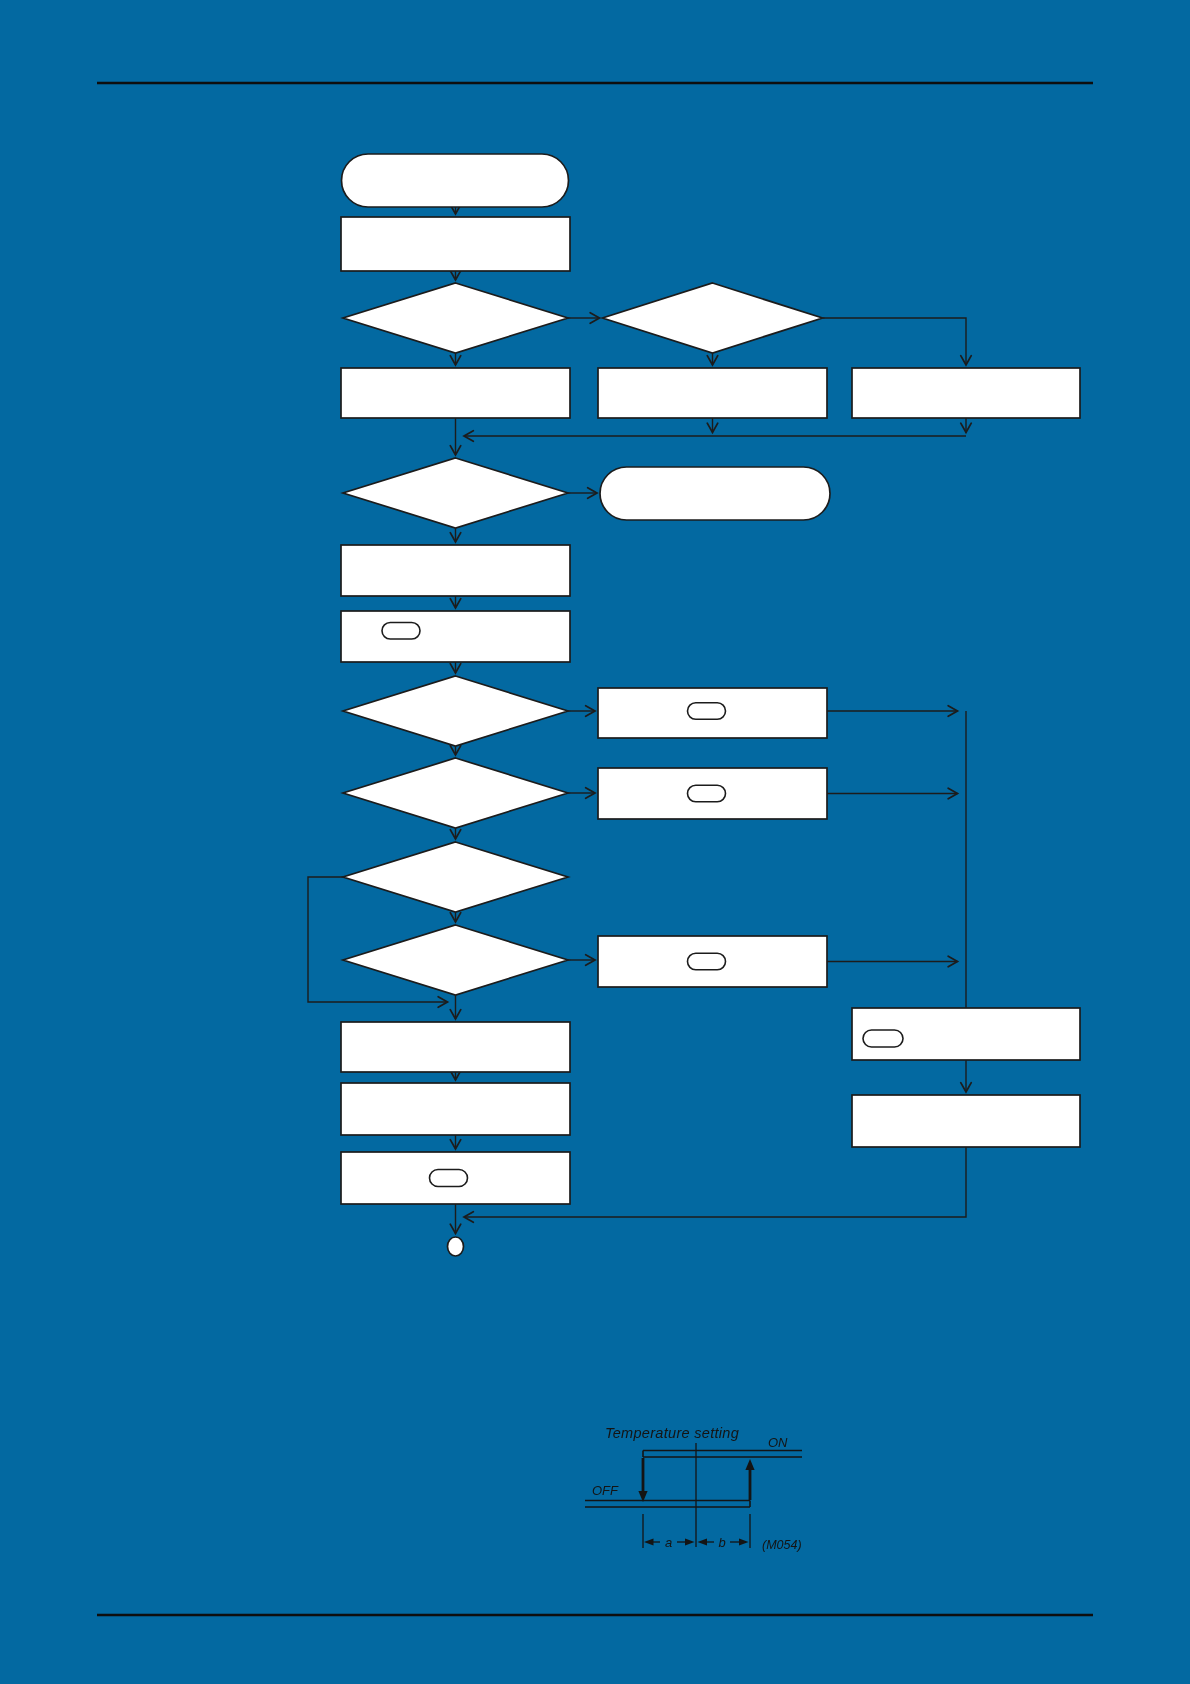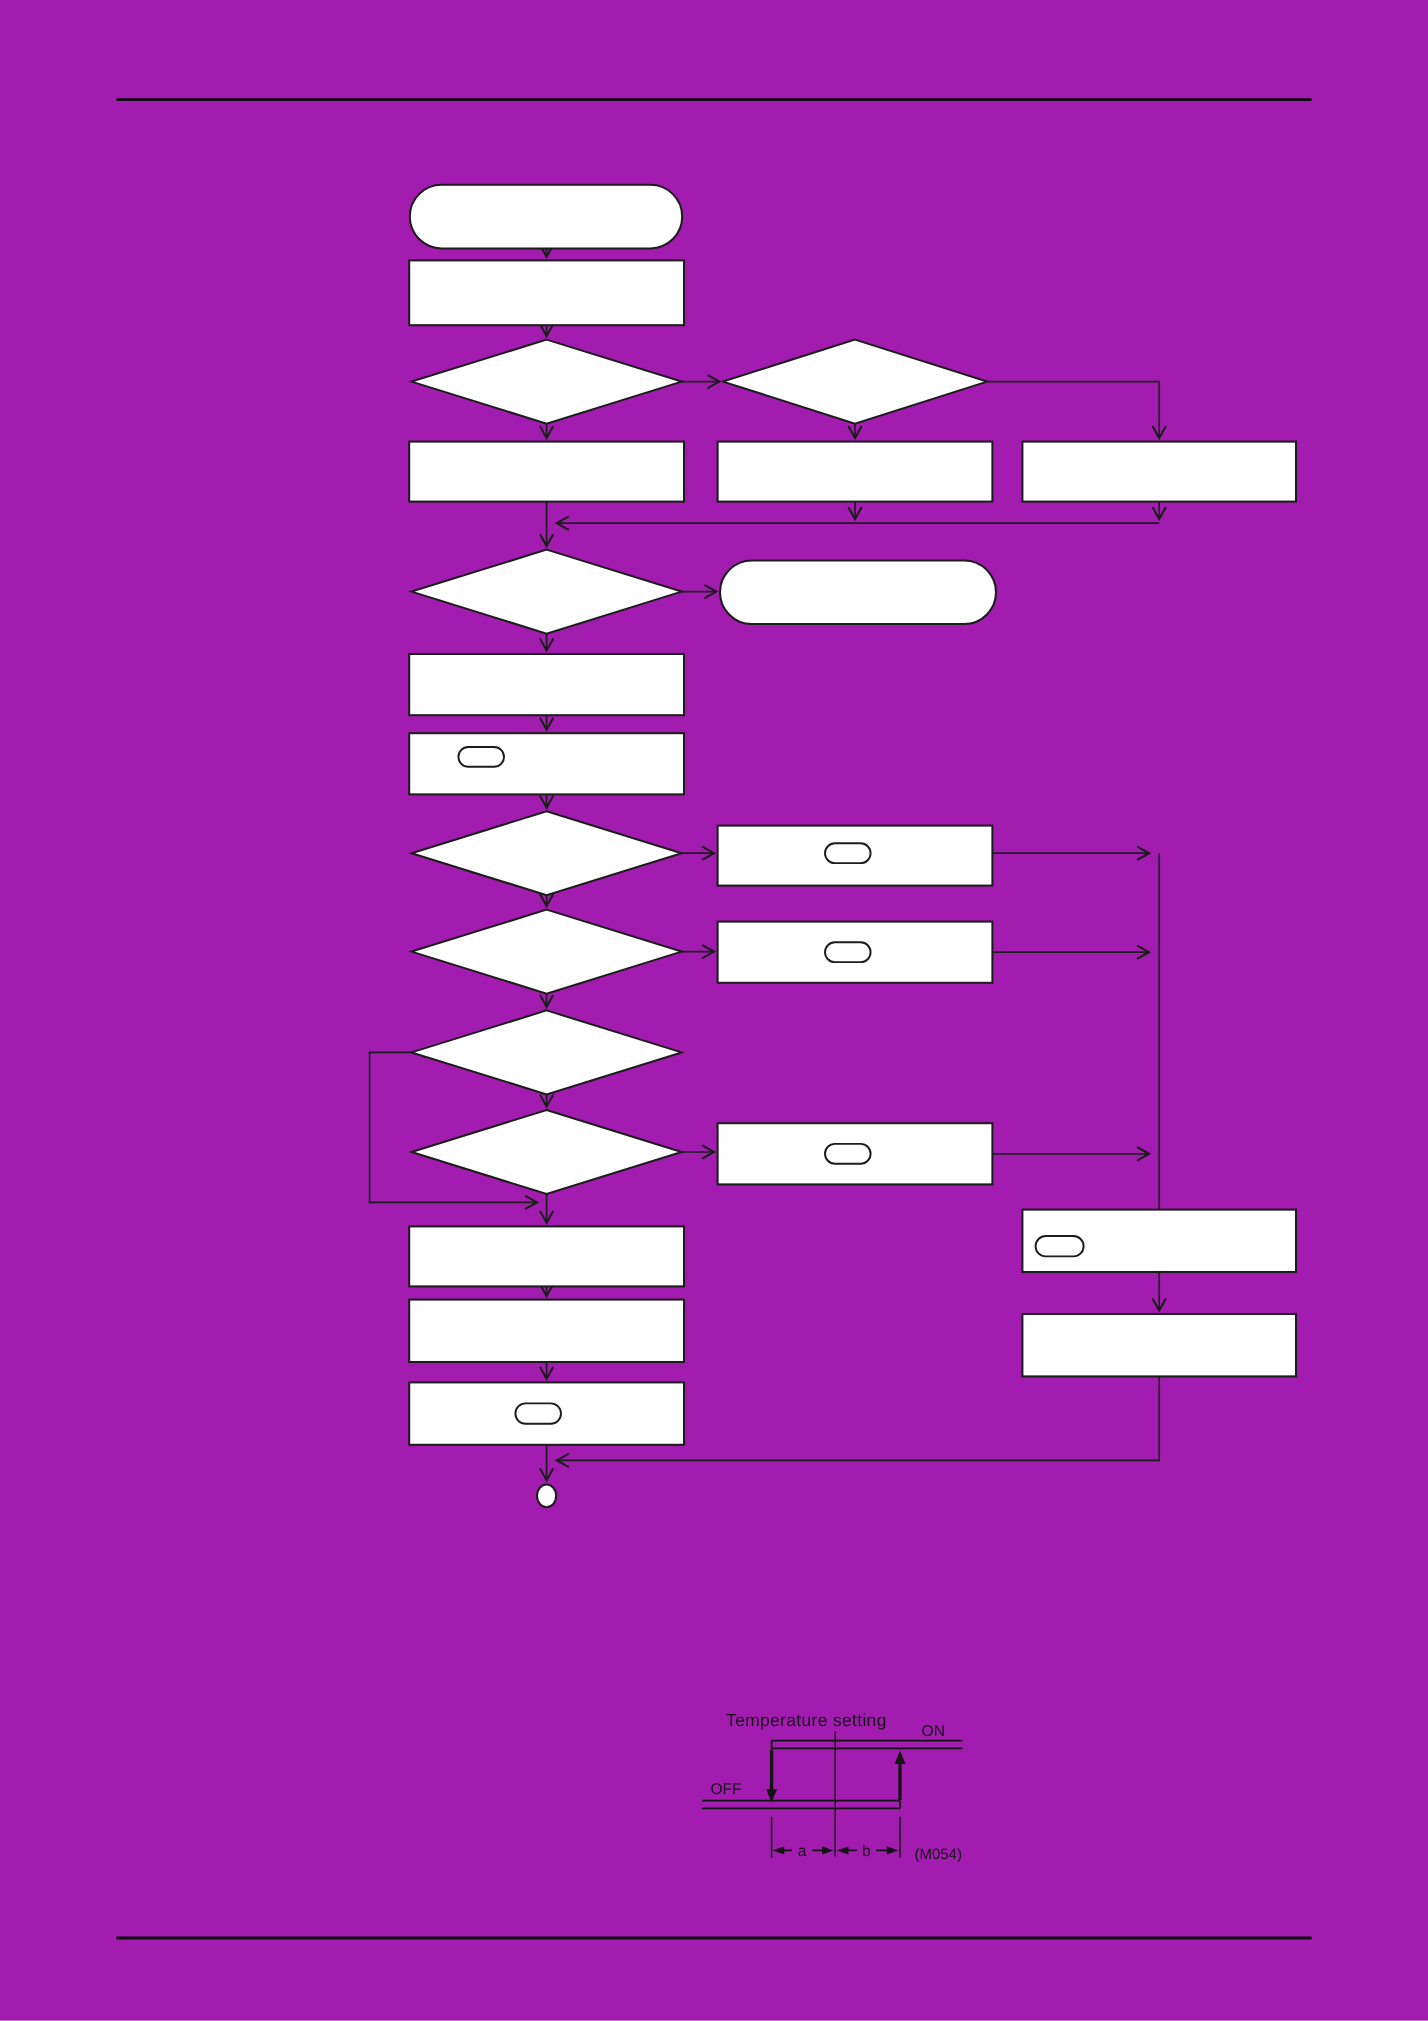--- a/index.html
+++ b/index.html
@@ -4,23 +4,24 @@
 <style>
   html, body {
     margin: 0;
     padding: 0;
     background: #ffffff;
   }
   .page {
     position: relative;
     width: 1190px;
     height: 1684px;
-    background: #a21caf;
+    background: #0369a1;
     overflow: hidden;
     font-family: "Liberation Sans", sans-serif;
+    font-style: italic;
   }
   svg.diagram {
     position: absolute;
     left: 0;
     top: 0;
     display: block;
   }
   .shape {
     fill: #ffffff;
     stroke: #1c1c1c;

